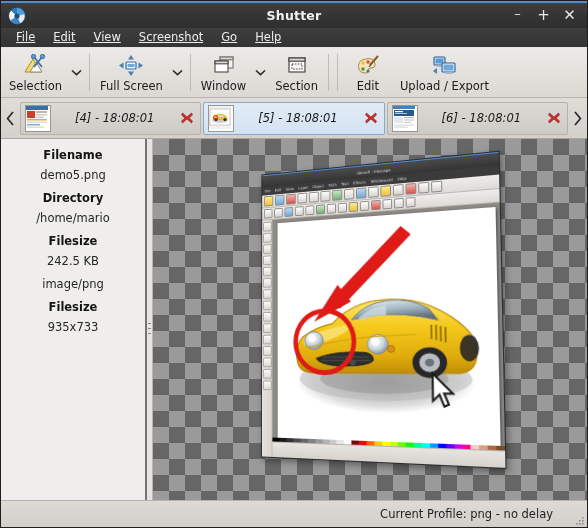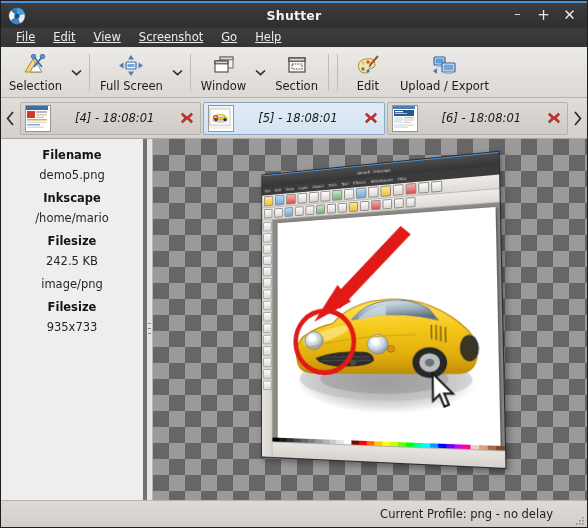--- a/index.html
+++ b/index.html
@@ -193,21 +193,21 @@
   .bodyrow {
     flex: 1 1 auto;
     display: flex;
     min-height: 0;
     background: #d6d3d0;
   }
   .sidebar {
     width: 146px;
     flex: none;
     background: #efeeec;
-    border-right: 4px solid #737373;
+    border-right: 2px solid #737373;
     padding-top: 9px;
     box-sizing: border-box;
     position: relative;
     overflow: hidden;
   }
   .meta-key {
     text-align: center;
     font-size: 11.5px;
     font-weight: bold;
     color: #141414;
@@ -597,21 +597,21 @@
           <path d="M2 1 L7.4 7.5 L2 14" fill="none" stroke="#2a2a2a" stroke-width="1.7"></path>
         </svg>
     </div>
   </div>
 
   <div class="bodyrow">
 
     <div class="sidebar">
       <div class="meta-key">Filename</div>
       <div class="meta-val">demo5.png</div>
-      <div class="meta-key">Inkscape</div>
+      <div class="meta-key">Directory</div>
       <div class="meta-val">/home/mario</div>
       <div class="meta-key">Filesize</div>
       <div class="meta-val">242.5 KB</div>
       <div class="meta-val">image/png</div>
       <div class="meta-key">Filesize</div>
       <div class="meta-val">935x733</div>
     </div>
 
     <div class="splitter">
       <div class="grip">

